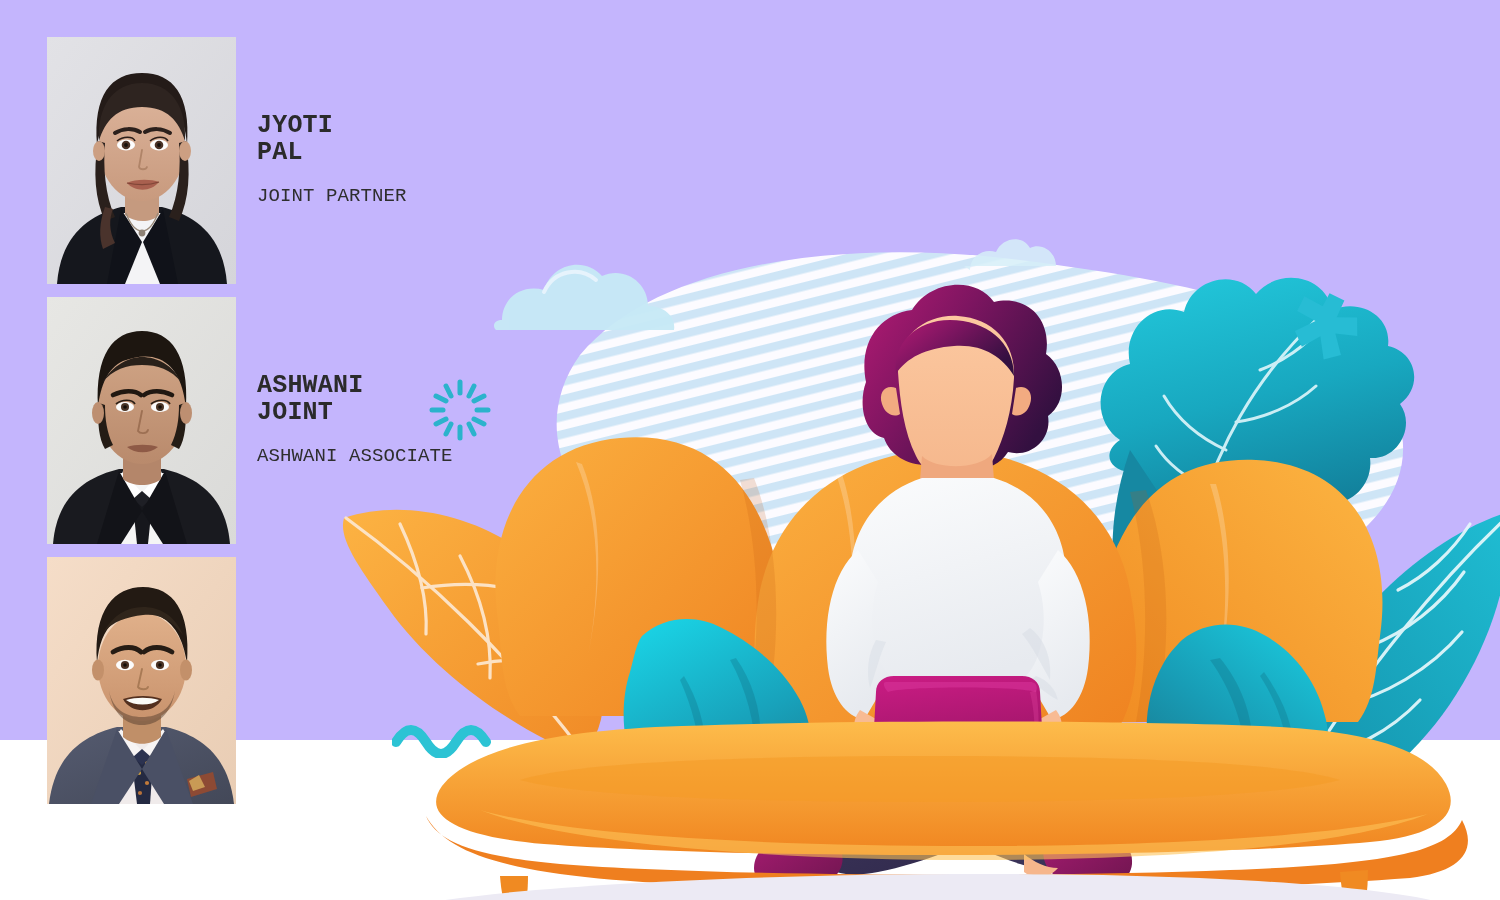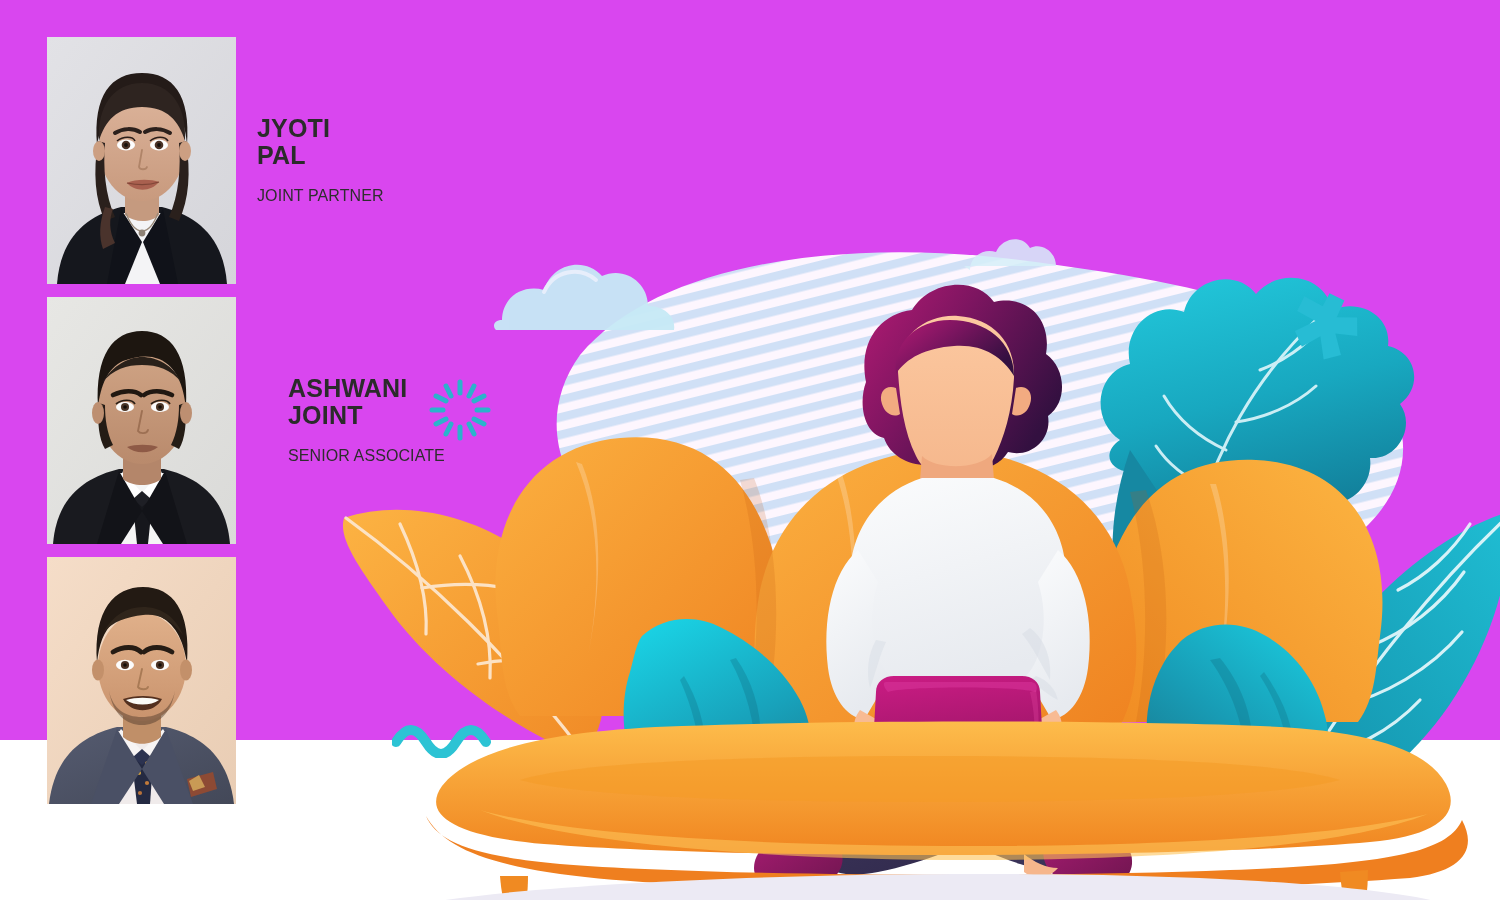--- a/index.html
+++ b/index.html
@@ -3,42 +3,42 @@
 <meta charset="utf-8">
 <title>Team Members</title>
 <style>
   * { box-sizing: border-box; margin: 0; padding: 0; }
   html, body {
     width: 1500px; height: 900px;
     background: #ffffff;
     font-family: "Liberation Sans", sans-serif;
     overflow: hidden;
   }
-  .stage { position: relative; width: 1500px; height: 740px; background: #d946ef; }
+  .stage { position: relative; width: 1500px; height: 740px; background: #c4b5fd; font-family: Liberation Mono, monospace; }
 
   
   .person { position: absolute; display: flex; align-items: center; }
   .photo-frame {
     width: 189px; height: 247px;
     overflow: hidden; position: relative;
     flex: 0 0 auto;
   }
   .photo-svg { display: block; width: 189px; height: 247px; }
   .person-text { margin-left: 21px; }
   .person-name {
     font-size: 25px; font-weight: bold; color: #2b2b2b;
     line-height: 1.06; letter-spacing: .2px;
   }
   .person-role {
-    font-size: 16px; font-weight: normal; color: #2e2e2e;
+    font-size: 19px; font-weight: normal; color: #2e2e2e;
     line-height: 1.18; letter-spacing: .1px; margin-top: 19px;
   }
 
   #person-1 { left: 47px; top: 37px; }
-  #person-2 { left: 47px; top: 297px; gap: 31px; }
+  #person-2 { left: 47px; top: 297px; }
   #person-3 { left: 47px; top: 557px; }
 
   
   .illustration { position: absolute; left: 330px; top: 120px; width: 1170px; height: 780px; }
   .illustration svg { display: block; width: 100%; height: 100%; }
 
   
   .deco { position: absolute; }
   #burst-icon { left: 428px; top: 378px; width: 64px; height: 64px; }
   #squiggle-icon { left: 392px; top: 718px; width: 104px; height: 40px; }
@@ -167,21 +167,21 @@
 
         <path d="M80 150 C88 147 103 147 111 150 C103 157 88 157 80 150 Z" fill="#8e5a46"></path>
 
         <ellipse cx="51" cy="116" rx="6" ry="11" fill="#bd8f71"></ellipse>
         <ellipse cx="139" cy="116" rx="6" ry="11" fill="#bd8f71"></ellipse>
       </svg>
     </div>
     <div class="person-text">
       <div class="person-name">ASHWANI</div>
       <div class="person-name">JOINT</div>
-      <div class="person-role">SENIOR ASSOCIATE</div>
+      <div class="person-role">ASHWANI ASSOCIATE</div>
     </div>
   </div>
 
   <div class="person" id="person-3">
     <div class="photo-frame">
       <svg class="photo-svg" viewBox="0 0 189 247" preserveAspectRatio="xMidYMid slice">
         <defs>
           <linearGradient id="p3bg" x1="0" y1="0" x2="1" y2="1">
             <stop offset="0%" stop-color="#f5ddc8"></stop>
               <stop offset="100%" stop-color="#e9cdb4"></stop>

